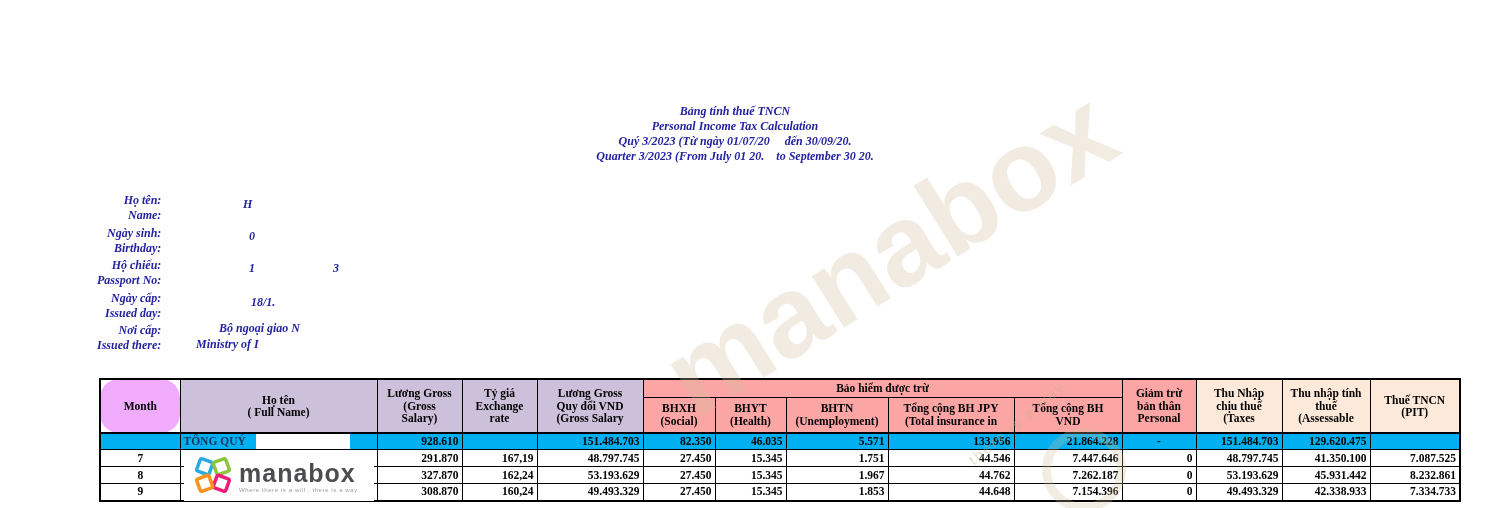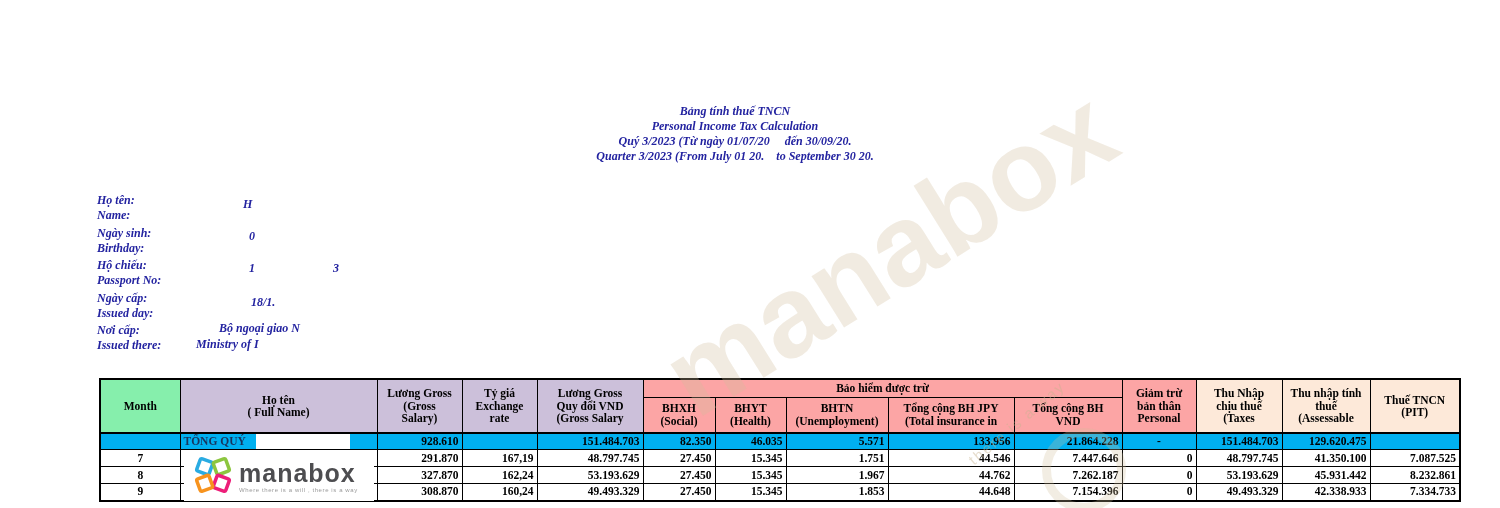--- a/index.html
+++ b/index.html
@@ -14,21 +14,21 @@
     position:absolute; left:430px; top:104px; width:610px;
     text-align:center; color:#2323a0; font-weight:bold; font-style:italic;
     font-size:12px; line-height:15px;
   }
   .title-block .pre { white-space:pre; }
 
   
   .info-block {
     position:absolute; left:97px; top:193px;
     color:#2323a0; font-weight:bold; font-style:italic;
-    font-size:12px; line-height:15px;
+    font-size:12px; line-height:15px;text-align:right;
   }
   .info-group { margin-bottom:2.5px; }
   .info-value {
     position:absolute; color:#2323a0; font-weight:bold; font-style:italic;
     font-size:12px; white-space:pre;
   }
 
   
   table.tax {
     position:absolute; left:99px; top:378px; width:1362px;
@@ -44,21 +44,21 @@
   table.tax th {
     white-space:pre-line; text-align:center;
     font-size:11.5px; line-height:12.5px; vertical-align:middle;
   }
   tr.h1 { height:18px; }
   tr.h2 { height:36px; }
   table.tax tbody tr { height:17px; }
   table.tax tbody tr:first-child { height:16px; }
   table.tax td { font-size:11.5px; line-height:15px; vertical-align:middle; }
 
-  .bg-green  { background:#86efac; }
+  .bg-green  { background:#f0abfc;border-radius:19px; }
   .bg-lav    { background:#CCC0DA; }
   .bg-orange { background:#fca5a5;font-family:Liberation Serif, serif; }
   .bg-cream  { background:#FDE9D9; }
 
   td.c0 { text-align:center; }
   td.c1 { text-align:left; }
   td.c2, td.c3, td.c4, td.c5, td.c6, td.c7, td.c8, td.c9,
   td.c10, td.c11, td.c12, td.c13 { text-align:right; }
   td.c8, td.c11 { border-left-width:2px; }
   td.total { background:#00B0F0; }

